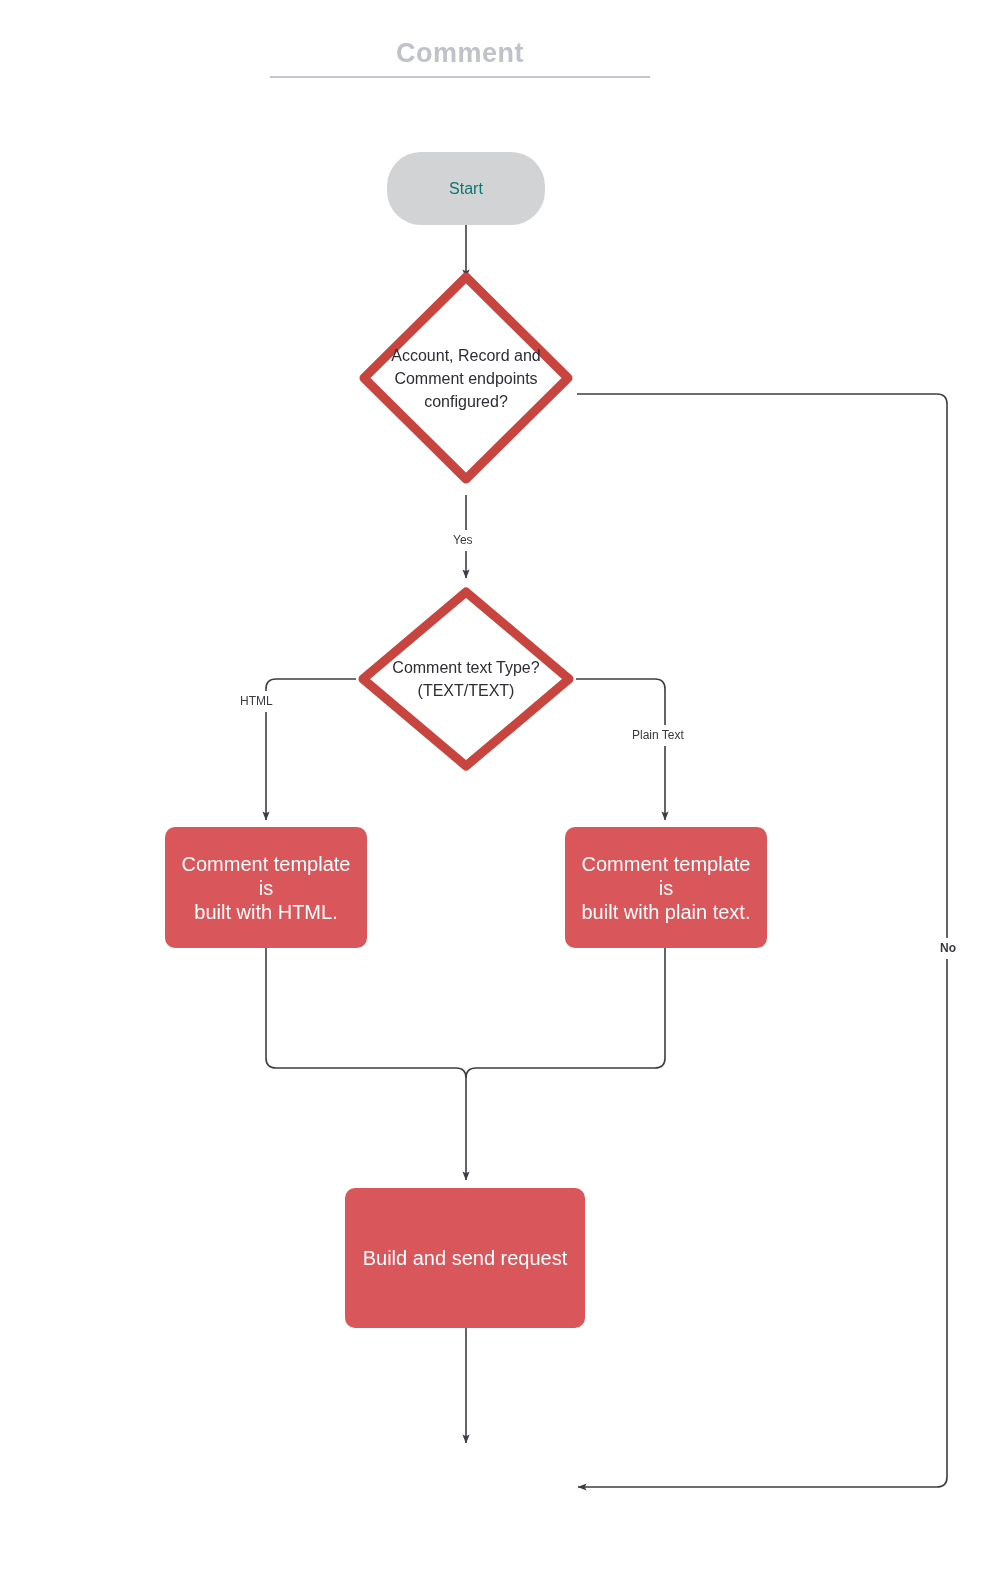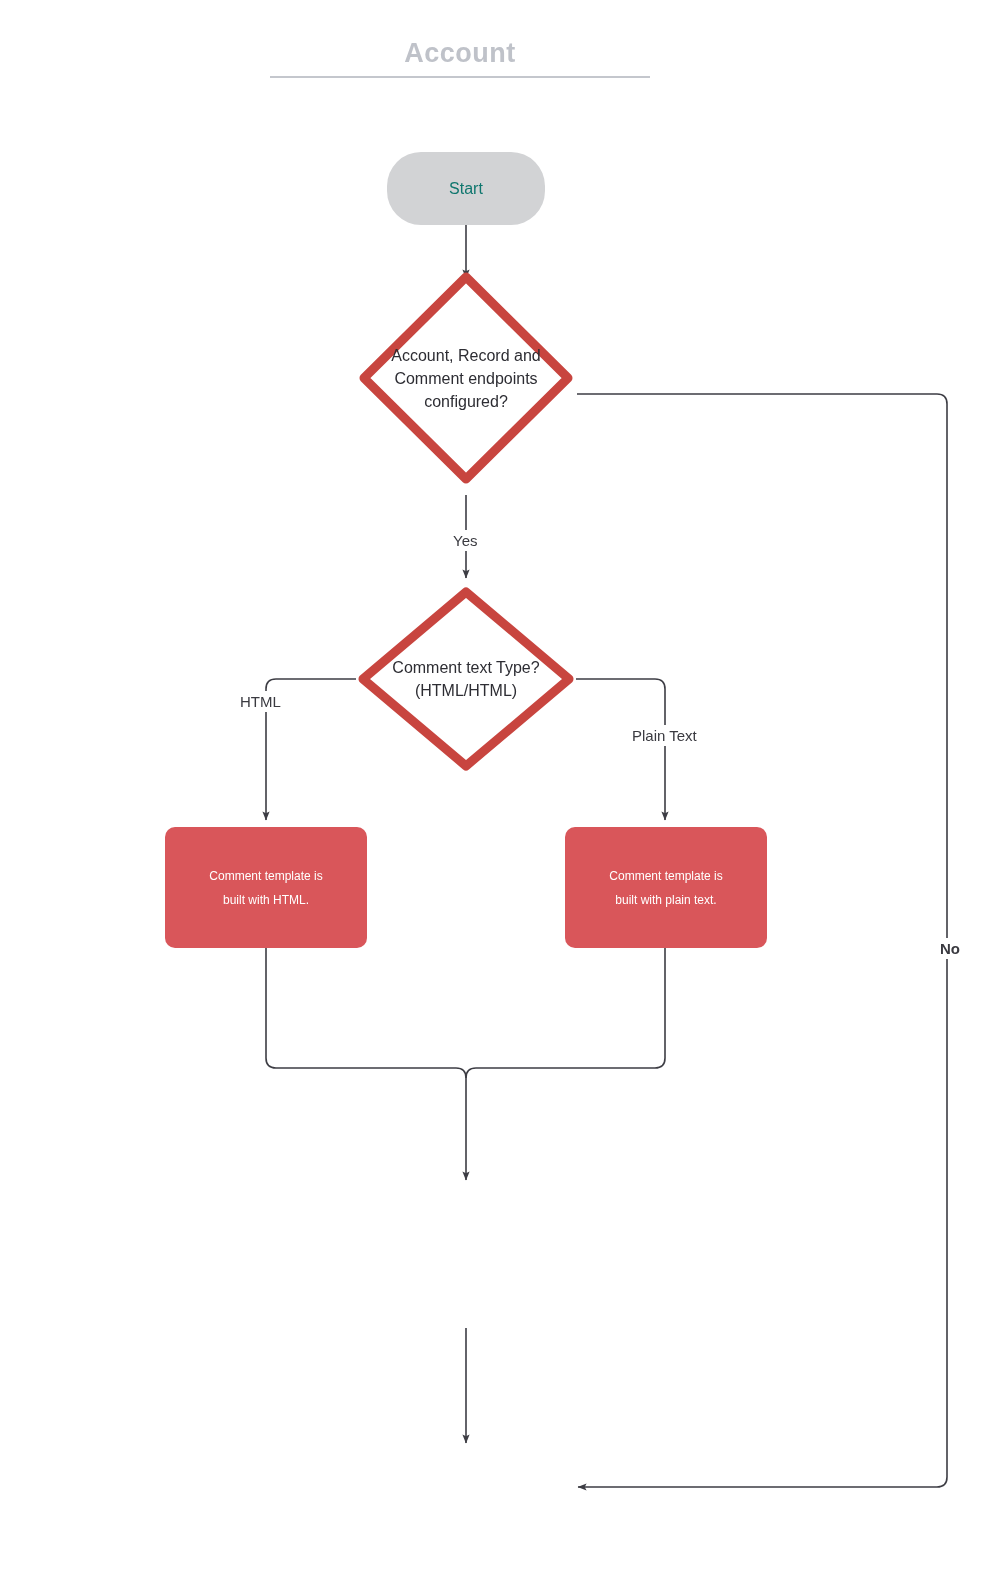--- a/index.html
+++ b/index.html
@@ -60,21 +60,21 @@
   .terminator {
     background: #d2d3d5;
     border-radius: 34px;
     color: #0f766e;
     font-size: 16px;
   }
   .process {
     background: #d9565a;
     border-radius: 10px;
     color: #ffffff;
-    font-size: 12px;
+    font-size: 20px;
     line-height: 24px;
     padding: 0 14px;
   }
   .process .lbl { white-space: pre-line; }
 
   
   .decision {
     position: absolute;
   }
   .decision svg {
@@ -92,35 +92,35 @@
     font-size: 16px;
     line-height: 23px;
     color: #2d2d33;
     white-space: pre-line;
     width: 230px;
   }
 
   
   .edge-label {
     position: absolute;
-    font-size: 15px;
+    font-size: 12px;
     color: #3a3a40;
     background: #ffffff;
     padding: 1px 4px;
     white-space: nowrap;
     line-height: 19px;
   }
 </style>
 </head>
 <body>
 
 <div id="canvas">
 
   <div class="title-wrap">
-    <div class="title-text">Account</div>
+    <div class="title-text">Comment</div>
     <div class="title-rule"></div>
   </div>
 
   <svg id="edges" viewBox="0 0 1004 1569">
     <defs>
       <marker id="arrow" markerWidth="10" markerHeight="10" refX="8.6" refY="4" orient="auto" markerUnits="userSpaceOnUse">
         <path d="M0,0.4 L9,4 L0,7.6 L1.9,4 Z" fill="#3d3d44"></path>
       </marker>
     </defs>
 
@@ -160,28 +160,31 @@
     <div class="dlabel">Account, Record and
 Comment endpoints
 configured?</div>
   </div>
 
   <div class="decision" style="left:356px; top:585px; width:220px; height:188px;">
     <svg width="220" height="188" viewBox="0 0 220 188">
       <path d="M110,7 L213,94 L110,181 L7,94 Z" fill="#ffffff" stroke="#c8453f" stroke-width="9" stroke-linejoin="round"></path>
     </svg>
     <div class="dlabel">Comment text Type?
-(HTML/HTML)</div>
+(TEXT/TEXT)</div>
   </div>
 
   <div class="node process" style="left:165px; top:827px; width:202px; height:121px;">
     <span class="lbl">Comment  template is
 built with HTML.</span>
   </div>
 
   <div class="node process" style="left:565px; top:827px; width:202px; height:121px;">
     <span class="lbl">Comment  template is
 built with plain text.</span>
   </div>
 
+  <div class="node process" style="left:345px; top:1188px; width:240px; height:140px;">
+    <span class="lbl">Build and send request</span>
+  </div>
 
 
 </div>
 
 </body></html>

